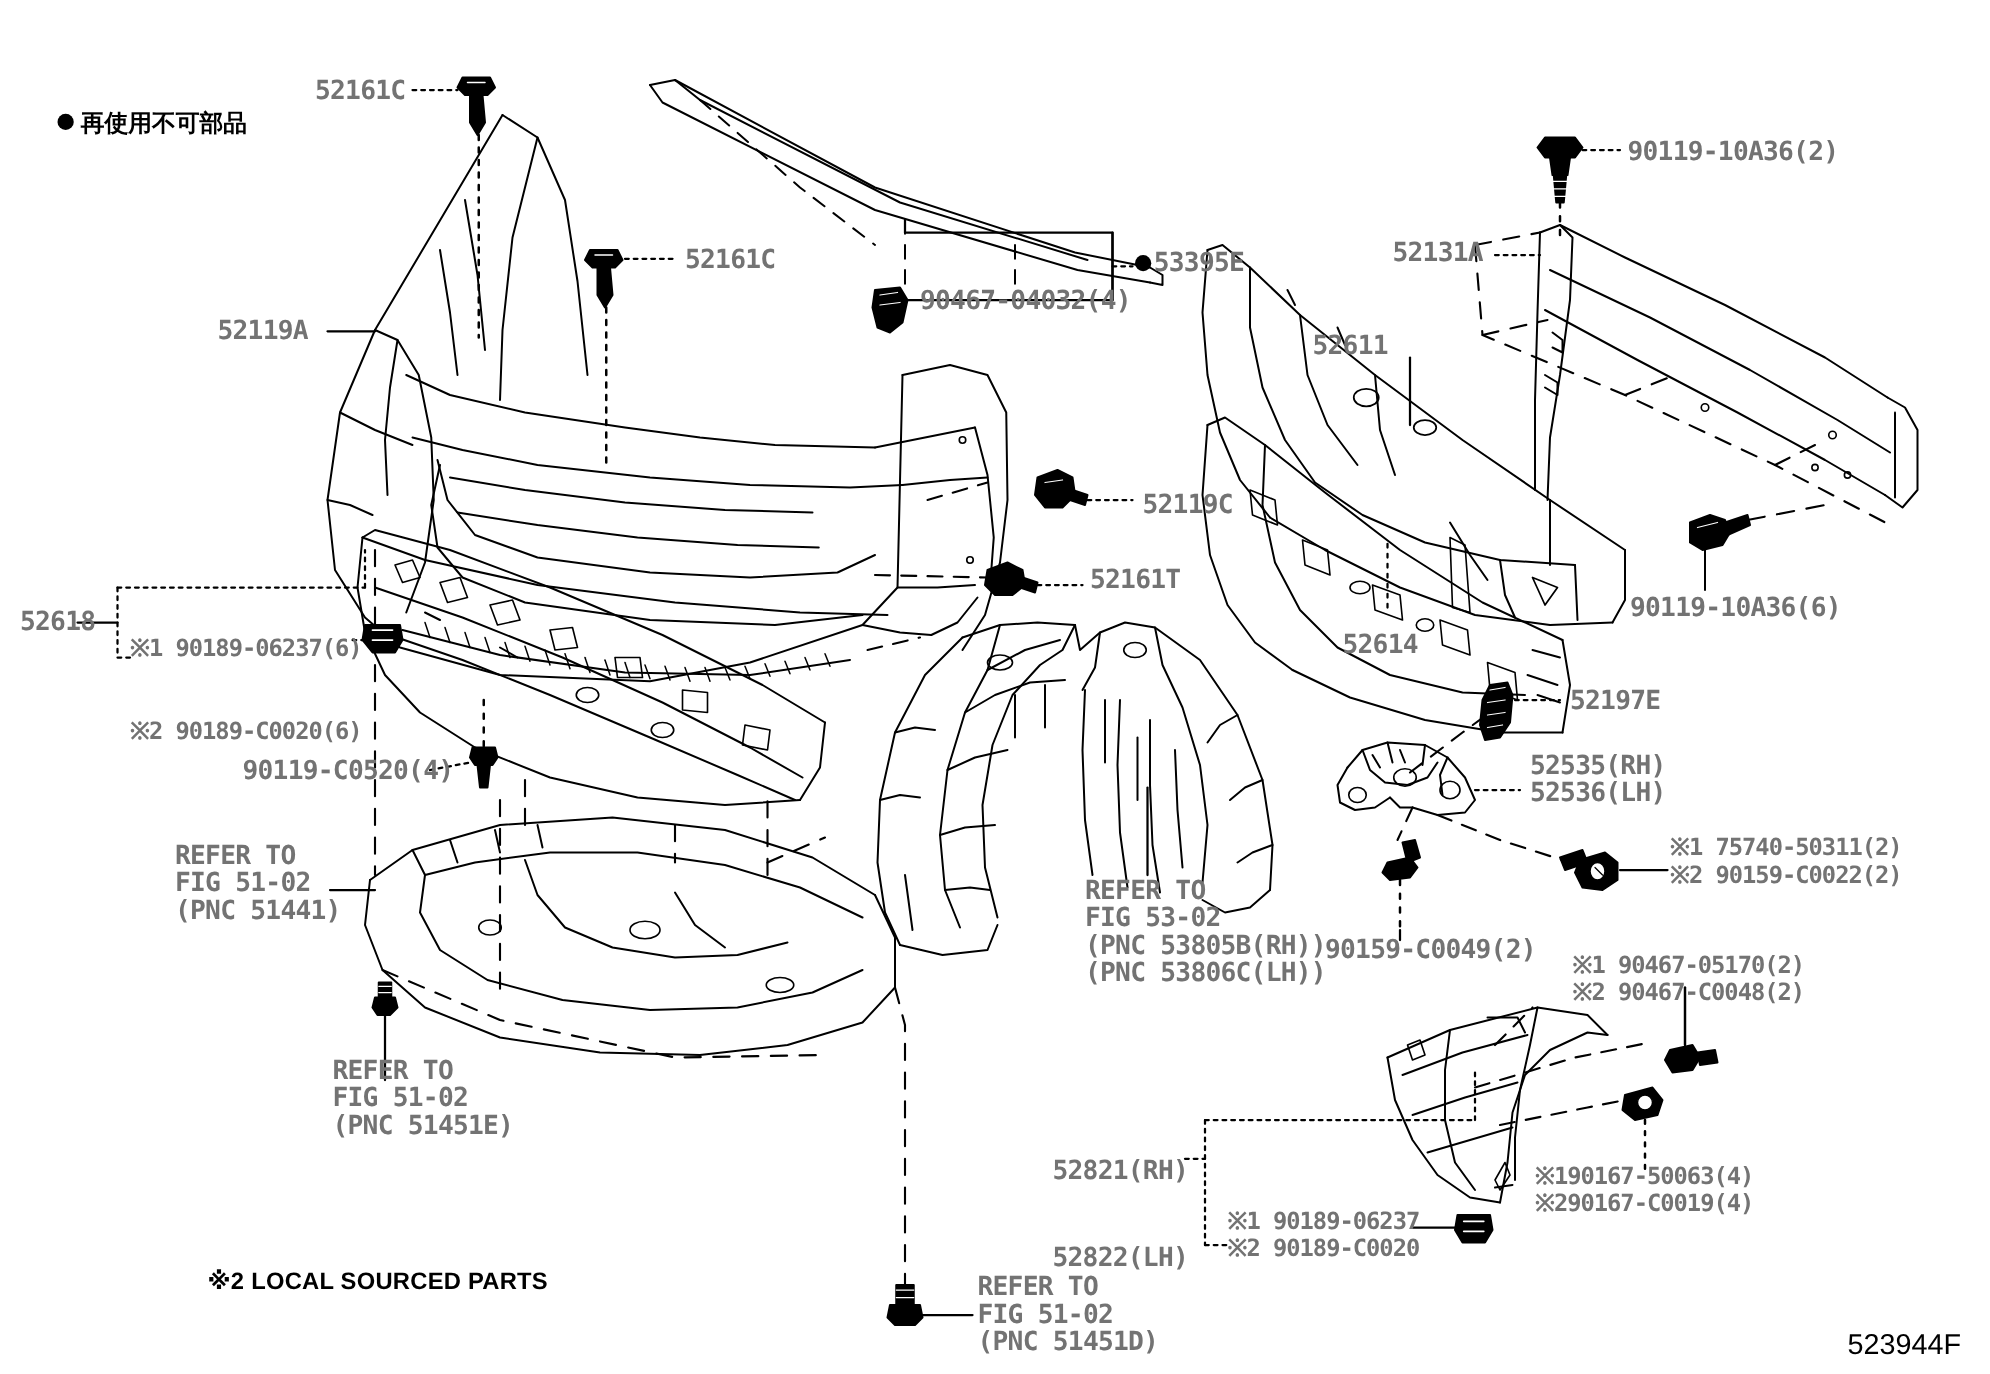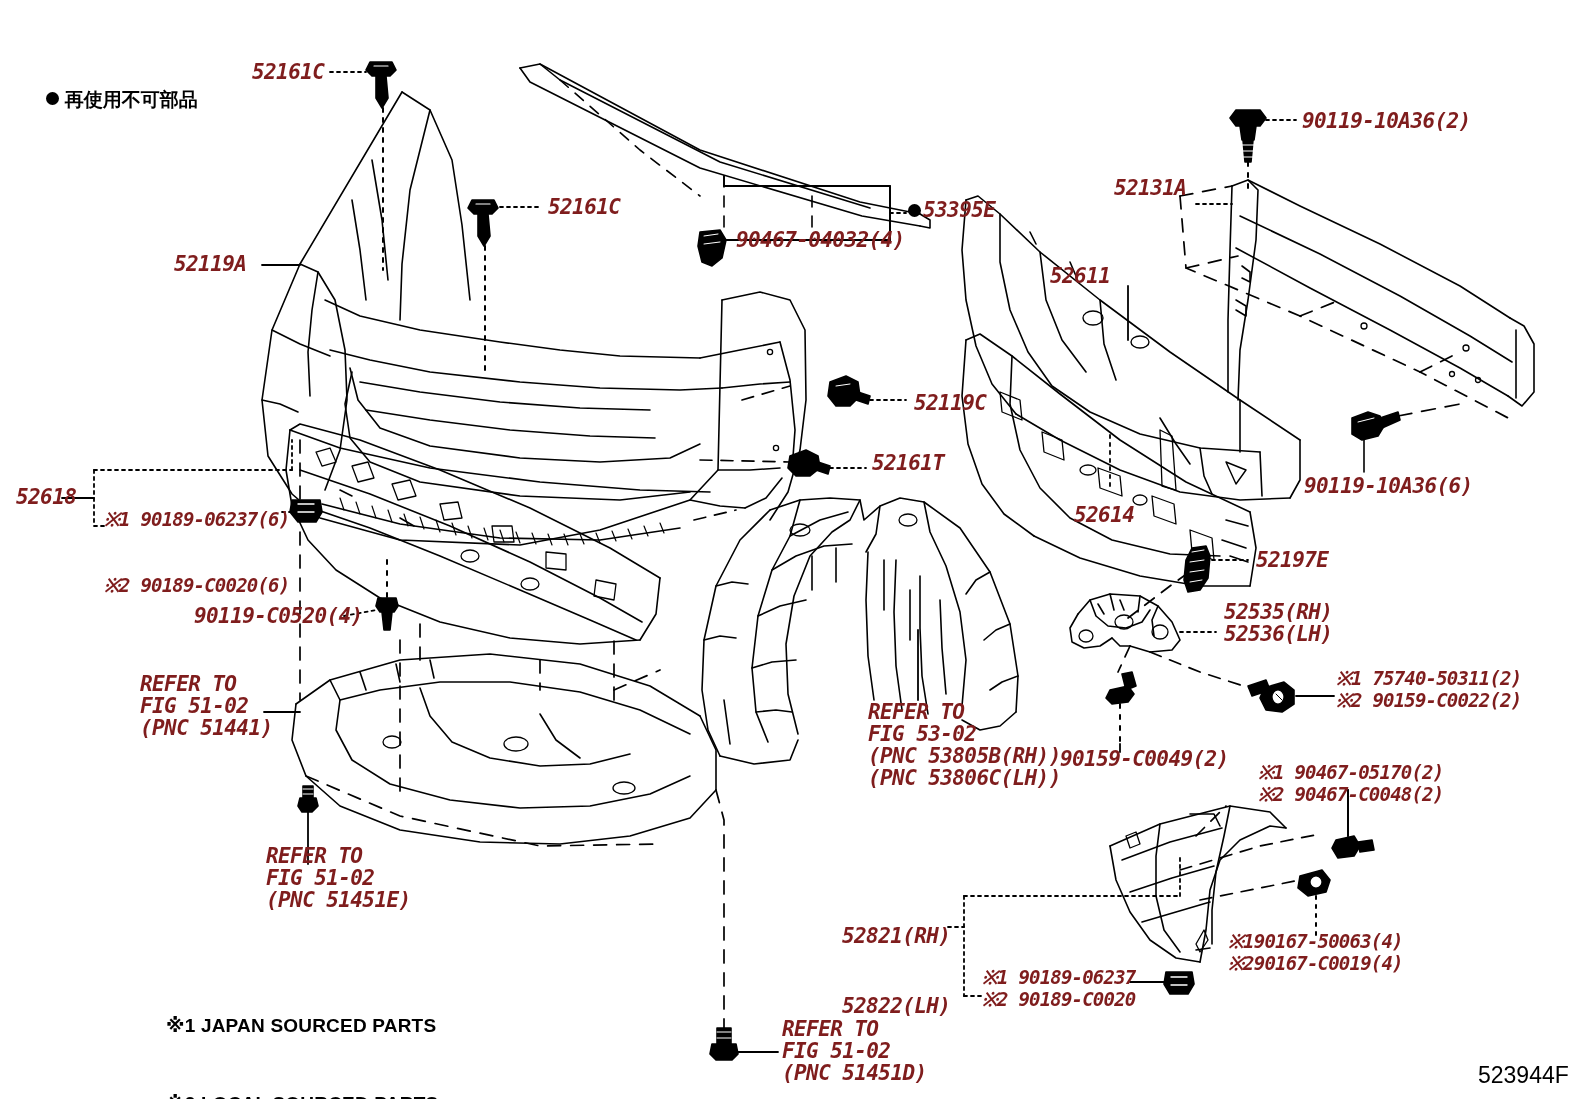--- a/index.html
+++ b/index.html
@@ -10,22 +10,21 @@
   }
   #stage{position:absolute;left:0;top:0;width:1592px;height:1099px;}
   .lbl{
     position:absolute;
     font-family:"DejaVu Sans Mono","Liberation Mono",monospace;
     font-weight:700;
     font-size:21px;
     letter-spacing:-0.6px;
     line-height:22px;
     white-space:pre;
-    color:#7f1d1d;
-    font-style:italic;
+    color:#737373;
   }
   .lbl.sm{font-size:19px;line-height:21px;letter-spacing:-0.8px;}
   .legend{
     position:absolute;
     font-family:"Liberation Sans","DejaVu Sans",sans-serif;
     font-weight:700;
     font-size:19px;
     line-height:25px;
     white-space:pre;
   }
@@ -529,21 +528,21 @@
   <div class="lbl" style="left:252px;top:61px;">52161C</div>
   <div class="lbl" style="left:174px;top:253px;">52119A</div>
   <div class="lbl" style="left:548px;top:196px;">52161C</div>
   <div class="lbl" style="left:736px;top:229px;">90467-04032(4)</div>
 
   <div style="position:absolute;left:908px;top:199px;">
     <span class="dot" style="margin-right:2px;"></span><span class="lbl" style="position:static;text-align:center;">53395E</span>
   </div>
 
   <div class="lbl" style="left:1302px;top:110px;">90119-10A36(2)</div>
-  <div class="lbl" style="left:1114px;top:177px;">52131A</div>
+  <div class="lbl" style="left:1114px;top:191px;">52131A</div>
   <div class="lbl" style="left:1050px;top:265px;text-align:center;">52611</div>
   <div class="lbl" style="left:1074px;top:504px;">52614</div>
   <div class="lbl" style="left:1304px;top:475px;">90119-10A36(6)</div>
 
   <div class="lbl" style="left:914px;top:392px;text-align:center;">52119C</div>
   <div class="lbl" style="left:872px;top:452px;">52161T</div>
 
   <div class="lbl" style="left:16px;top:486px;">52618</div>
   <div class="lbl sm" style="left:104px;top:509px;">※1 90189-06237(6)</div>
   <div class="lbl sm" style="left:104px;top:531px;margin-top:44px;">※2 90189-C0020(6)</div>
@@ -576,19 +575,18 @@
 
   <div class="lbl" style="left:842px;top:925px;">52821(RH)</div>
   <div class="lbl" style="left:842px;top:947px;margin-top:48px;">52822(LH)</div>
   <div class="lbl sm" style="left:982px;top:967px;">※1 90189-06237</div>
   <div class="lbl sm" style="left:982px;top:989px;">※2 90189-C0020</div>
 
   <div class="lbl sm" style="left:1228px;top:931px;">※190167-50063(4)</div>
   <div class="lbl sm" style="left:1228px;top:953px;">※290167-C0019(4)</div>
 
   <div class="srclegend" style="left:166px;top:961px;">
-    <div>※1 JAPAN SOURCED PARTS</div>
     <div>※2 LOCAL SOURCED PARTS</div>
   </div>
 
   <div class="figid" style="left:1478px;top:1062px;">523944F</div>
 
 </div>
 
 </body></html>

